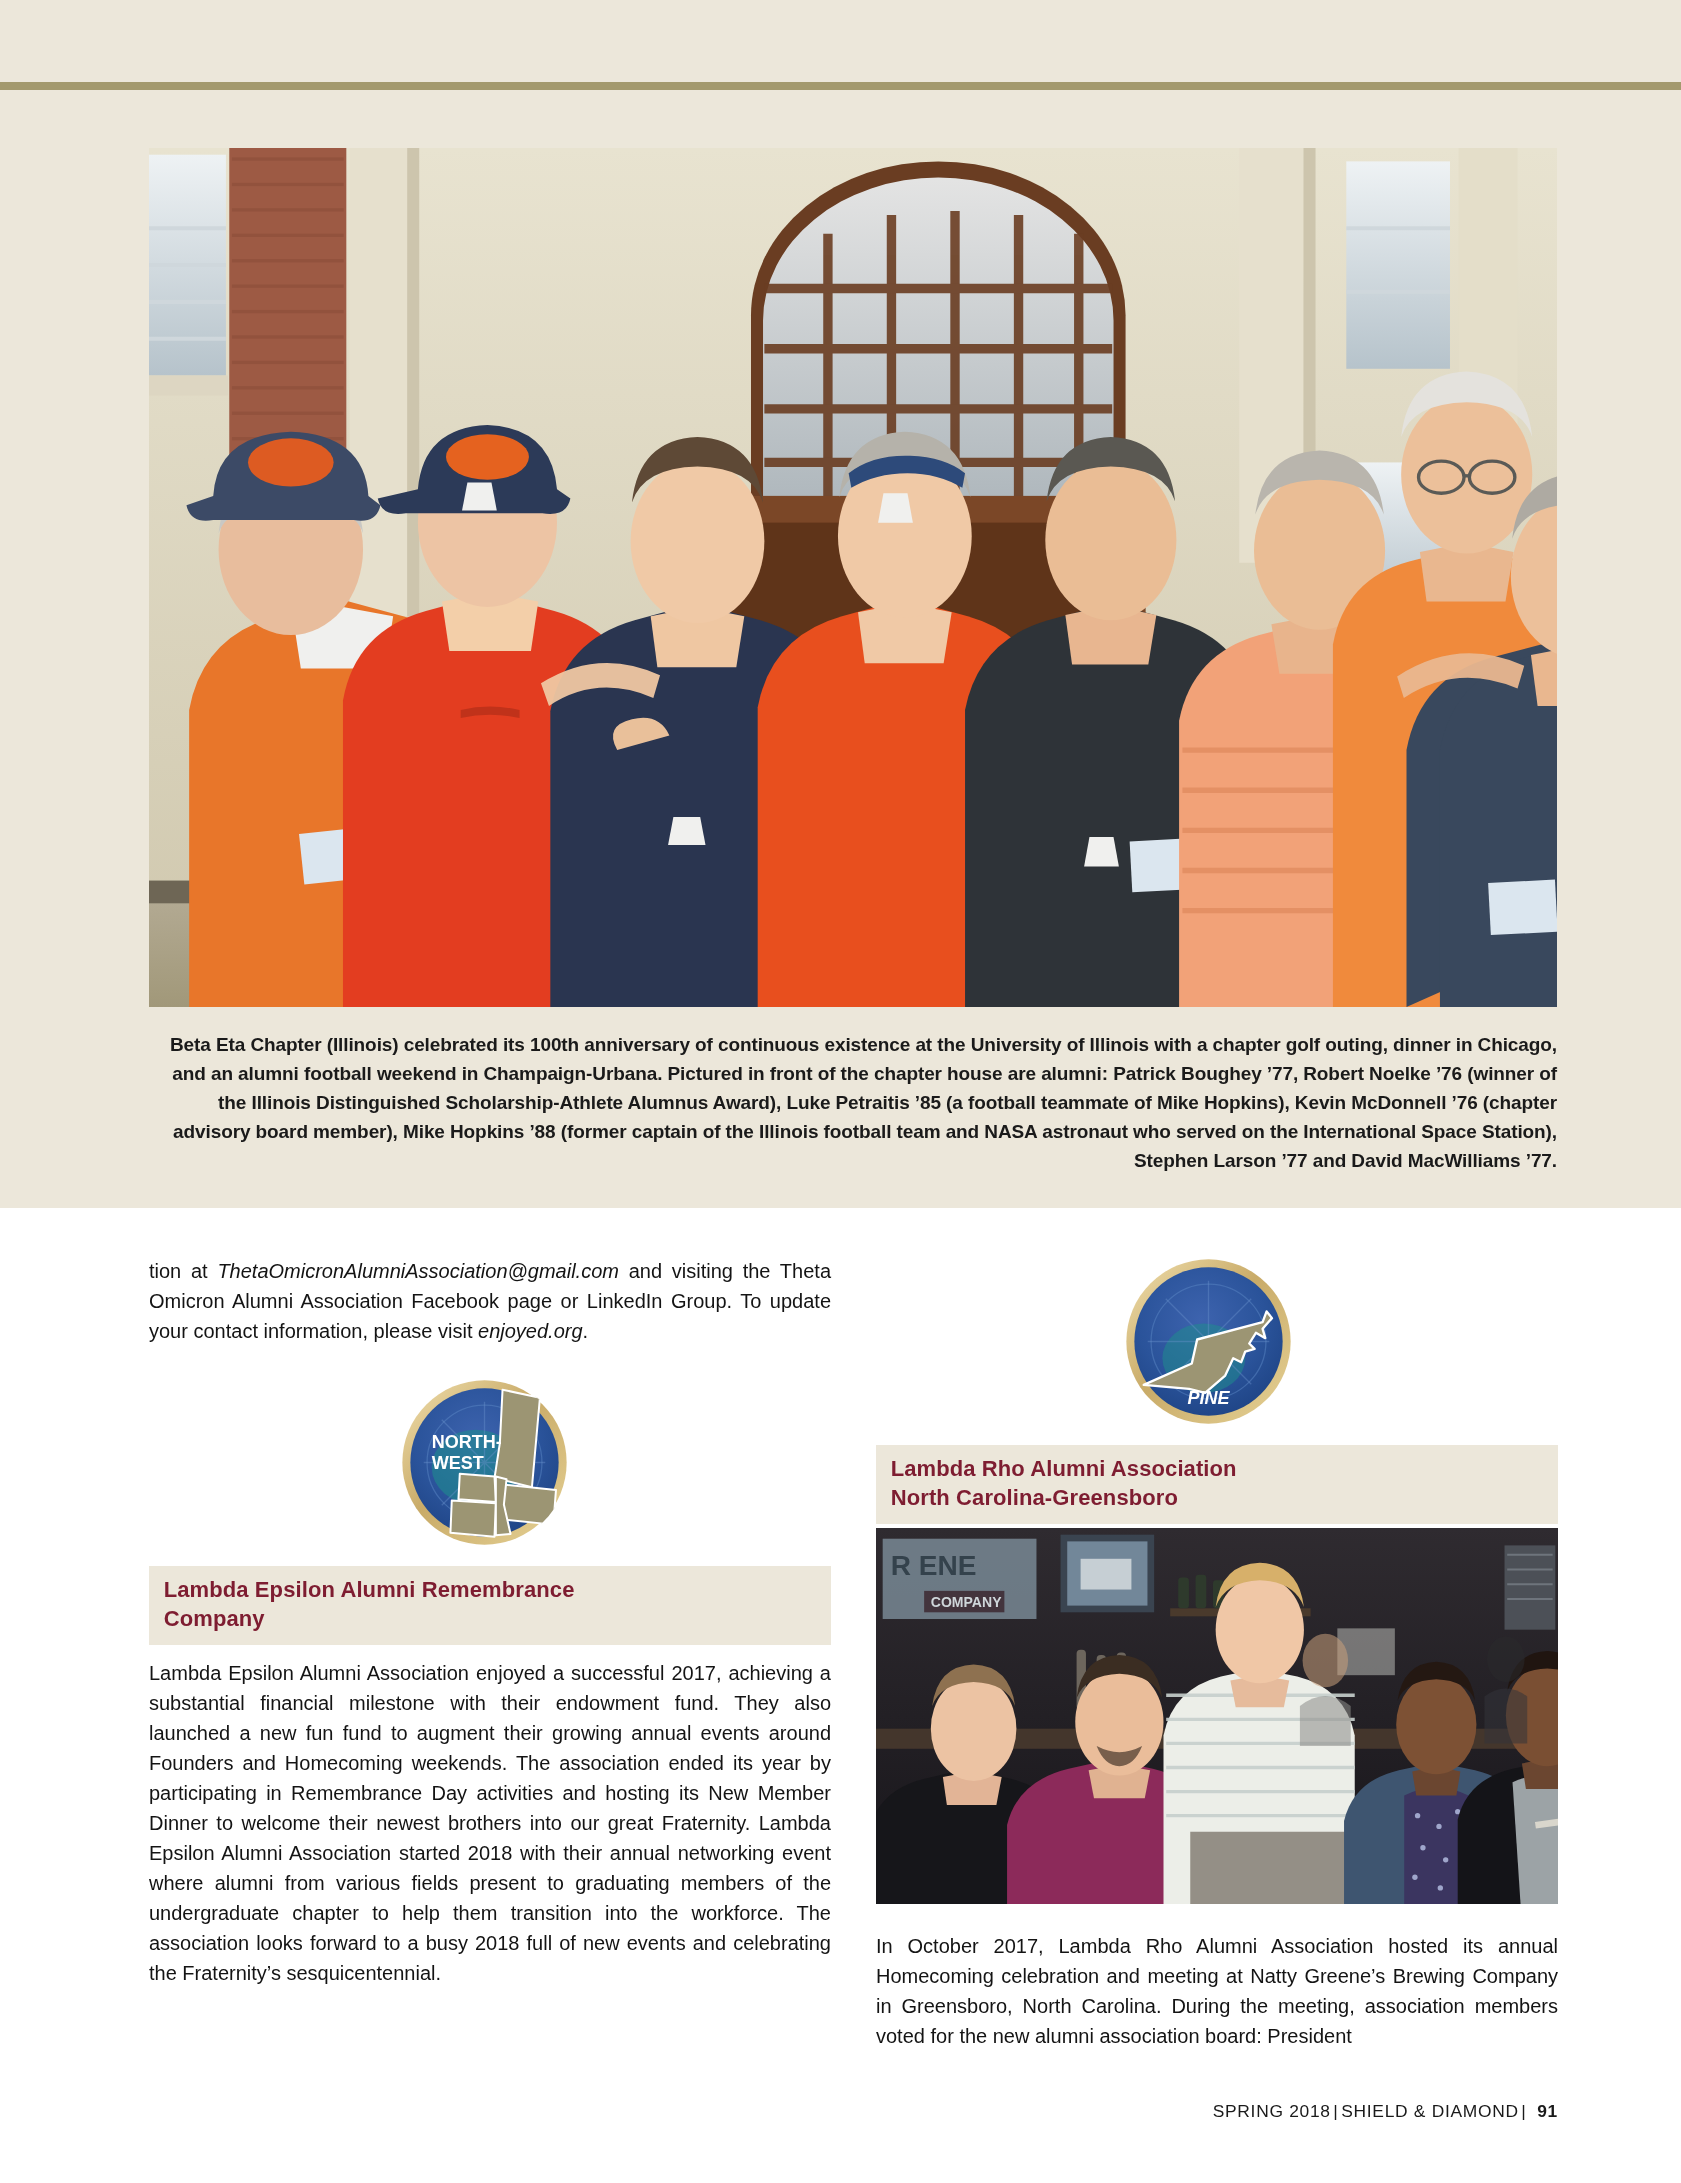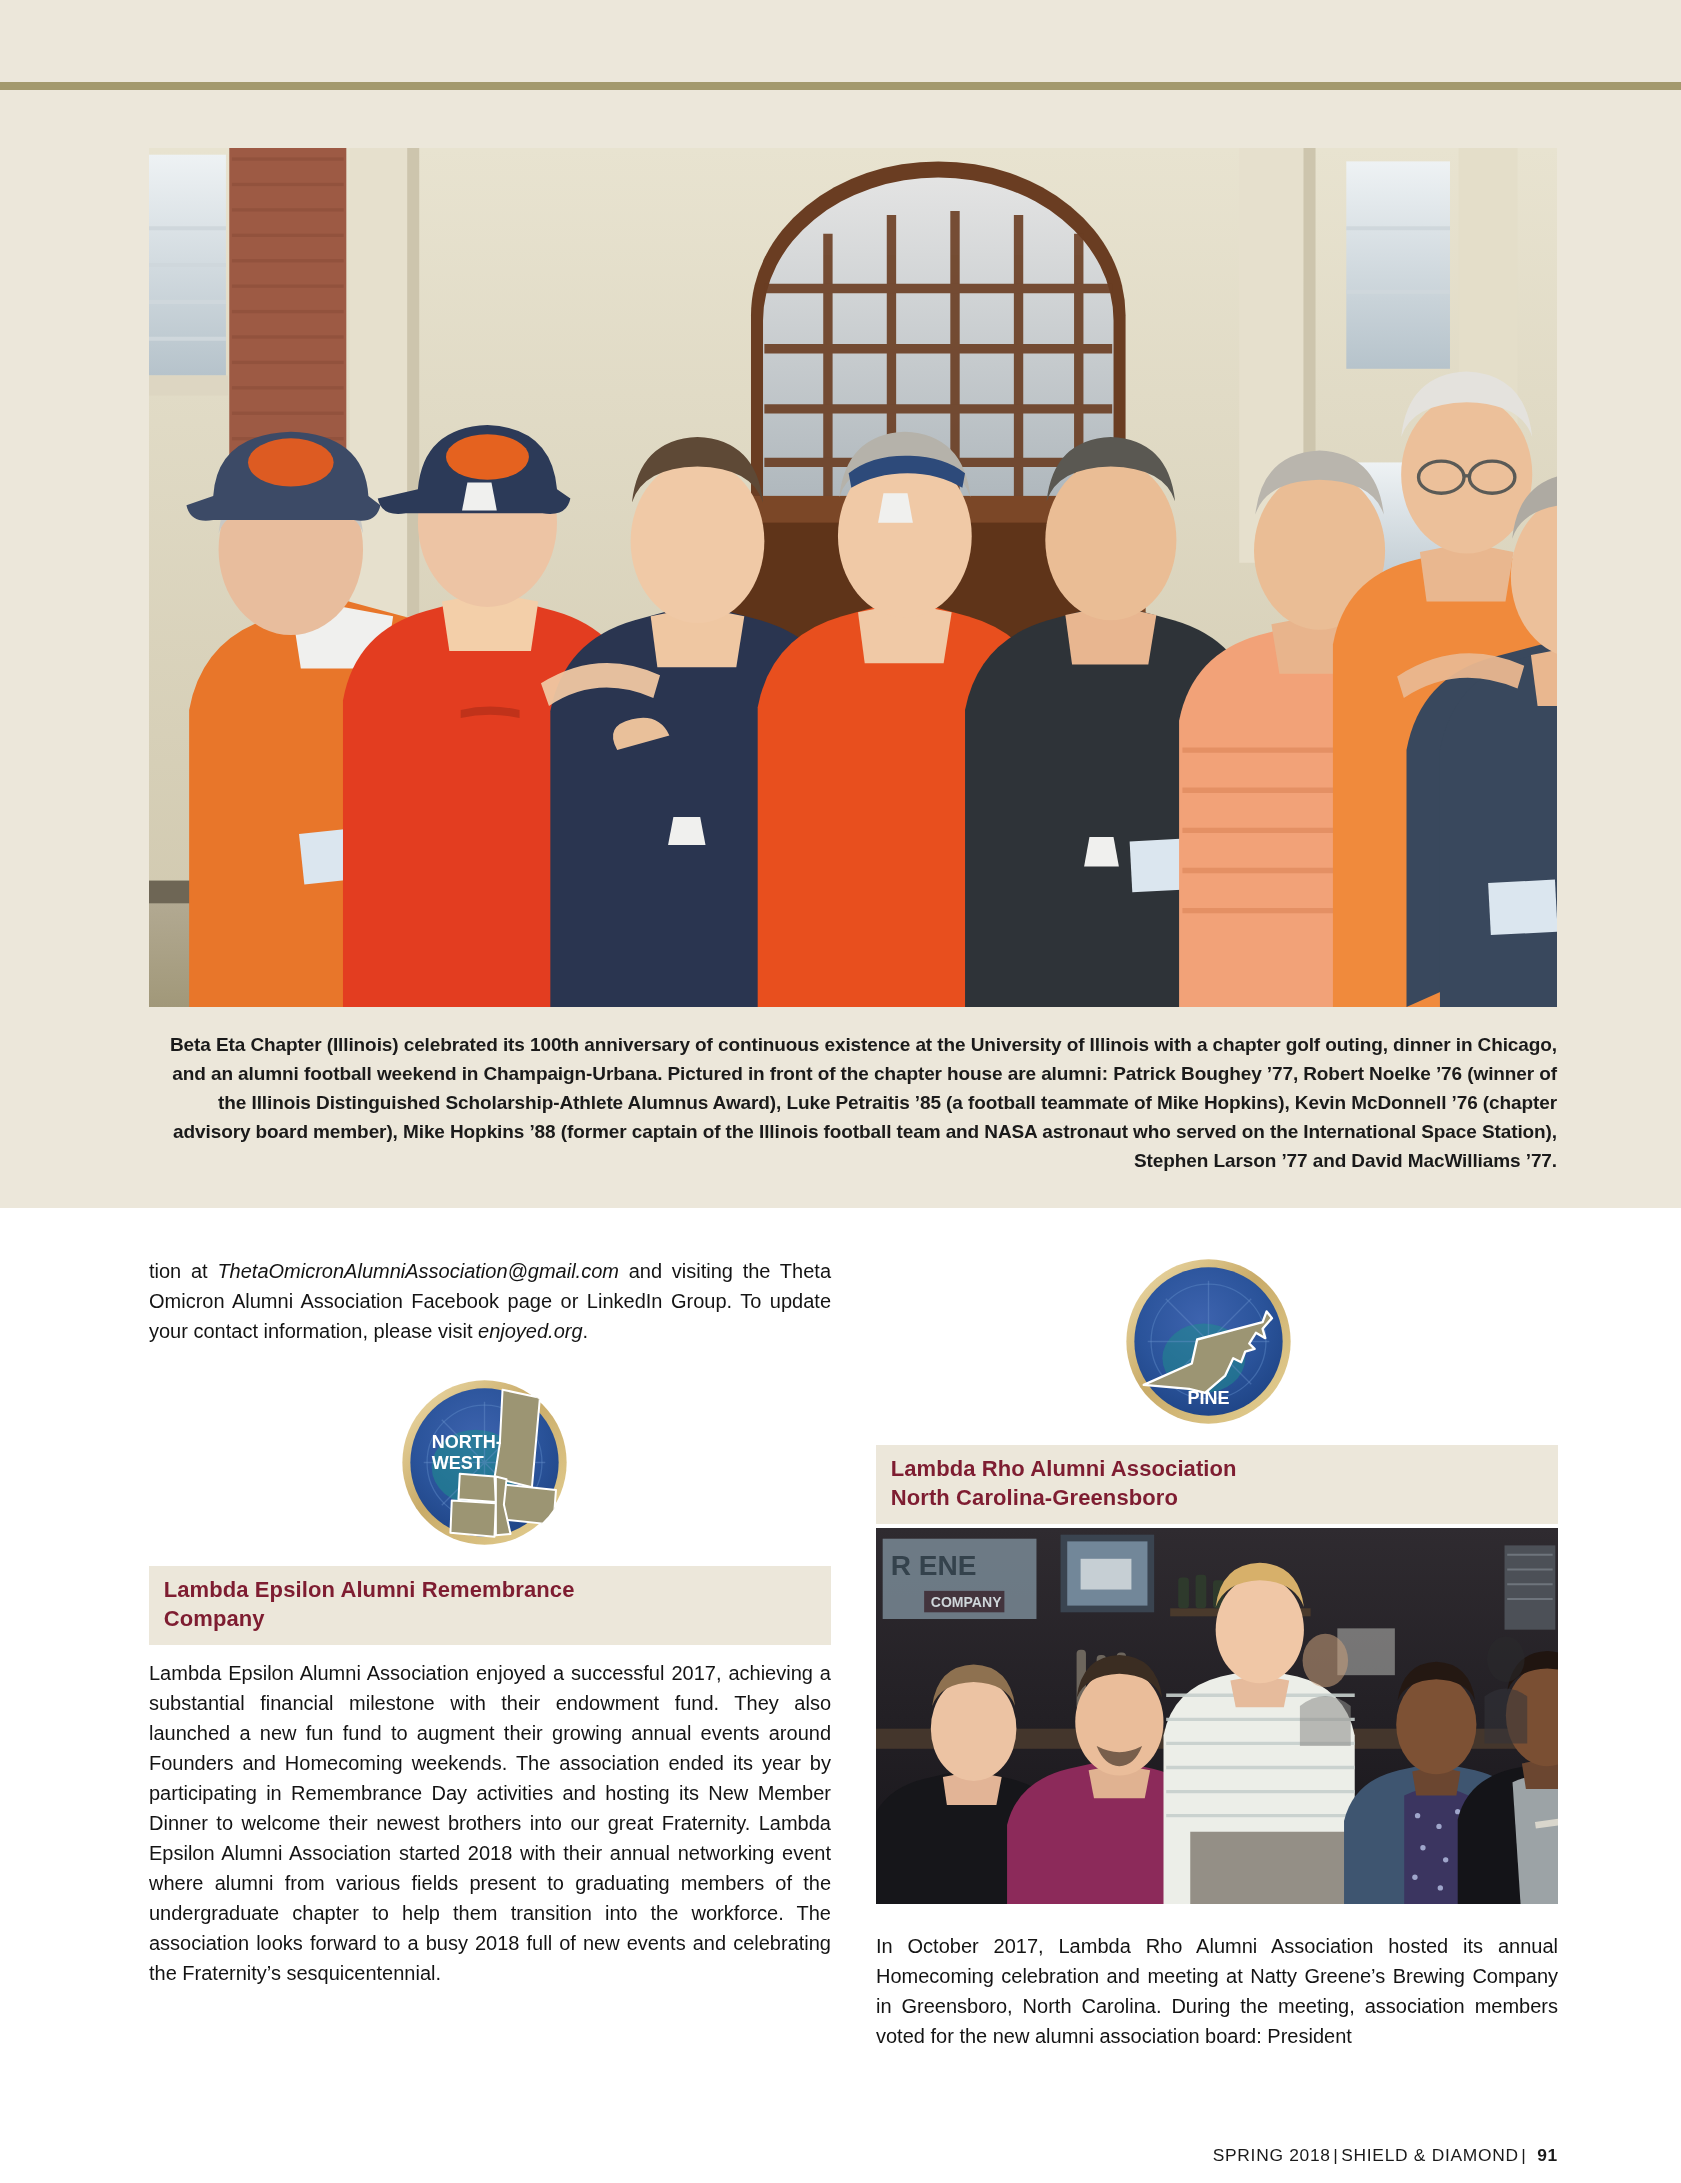--- a/index.html
+++ b/index.html
@@ -124,32 +124,31 @@
   }
   .rho-photo svg { display: block; width: 100%; height: 100%; }
 
   
   .badge {
     position: absolute;
     border-radius: 50%;
     overflow: hidden;
   }
   #badge-northwest { left: 401px; top: 1379px; width: 167px; height: 167px; }
-  #badge-pine      { left: 1125px; top: 1258px; width: 167px; height: 167px; }
+  #badge-pine      { left: 1125px; top: 1258px; width: 167px; height: 167px; font-style: italic; }
   .badge svg { display: block; width: 100%; height: 100%; }
 
   
   .footer {
     position: absolute;
     right: 124px; top: 2101px;
     font-size: 17.4px;
     letter-spacing: 0.7px;
     color: #1a1a1a;
     white-space: nowrap;
-    margin-top: 44px;
   }
   .footer .pagenum { font-weight: bold; padding-left: 8px; }
   .footer .sep { padding: 0 2.7px; }
 </style>
 </head>
 <body>
 
 <div class="page">
 
   <div class="feature-band"></div>

